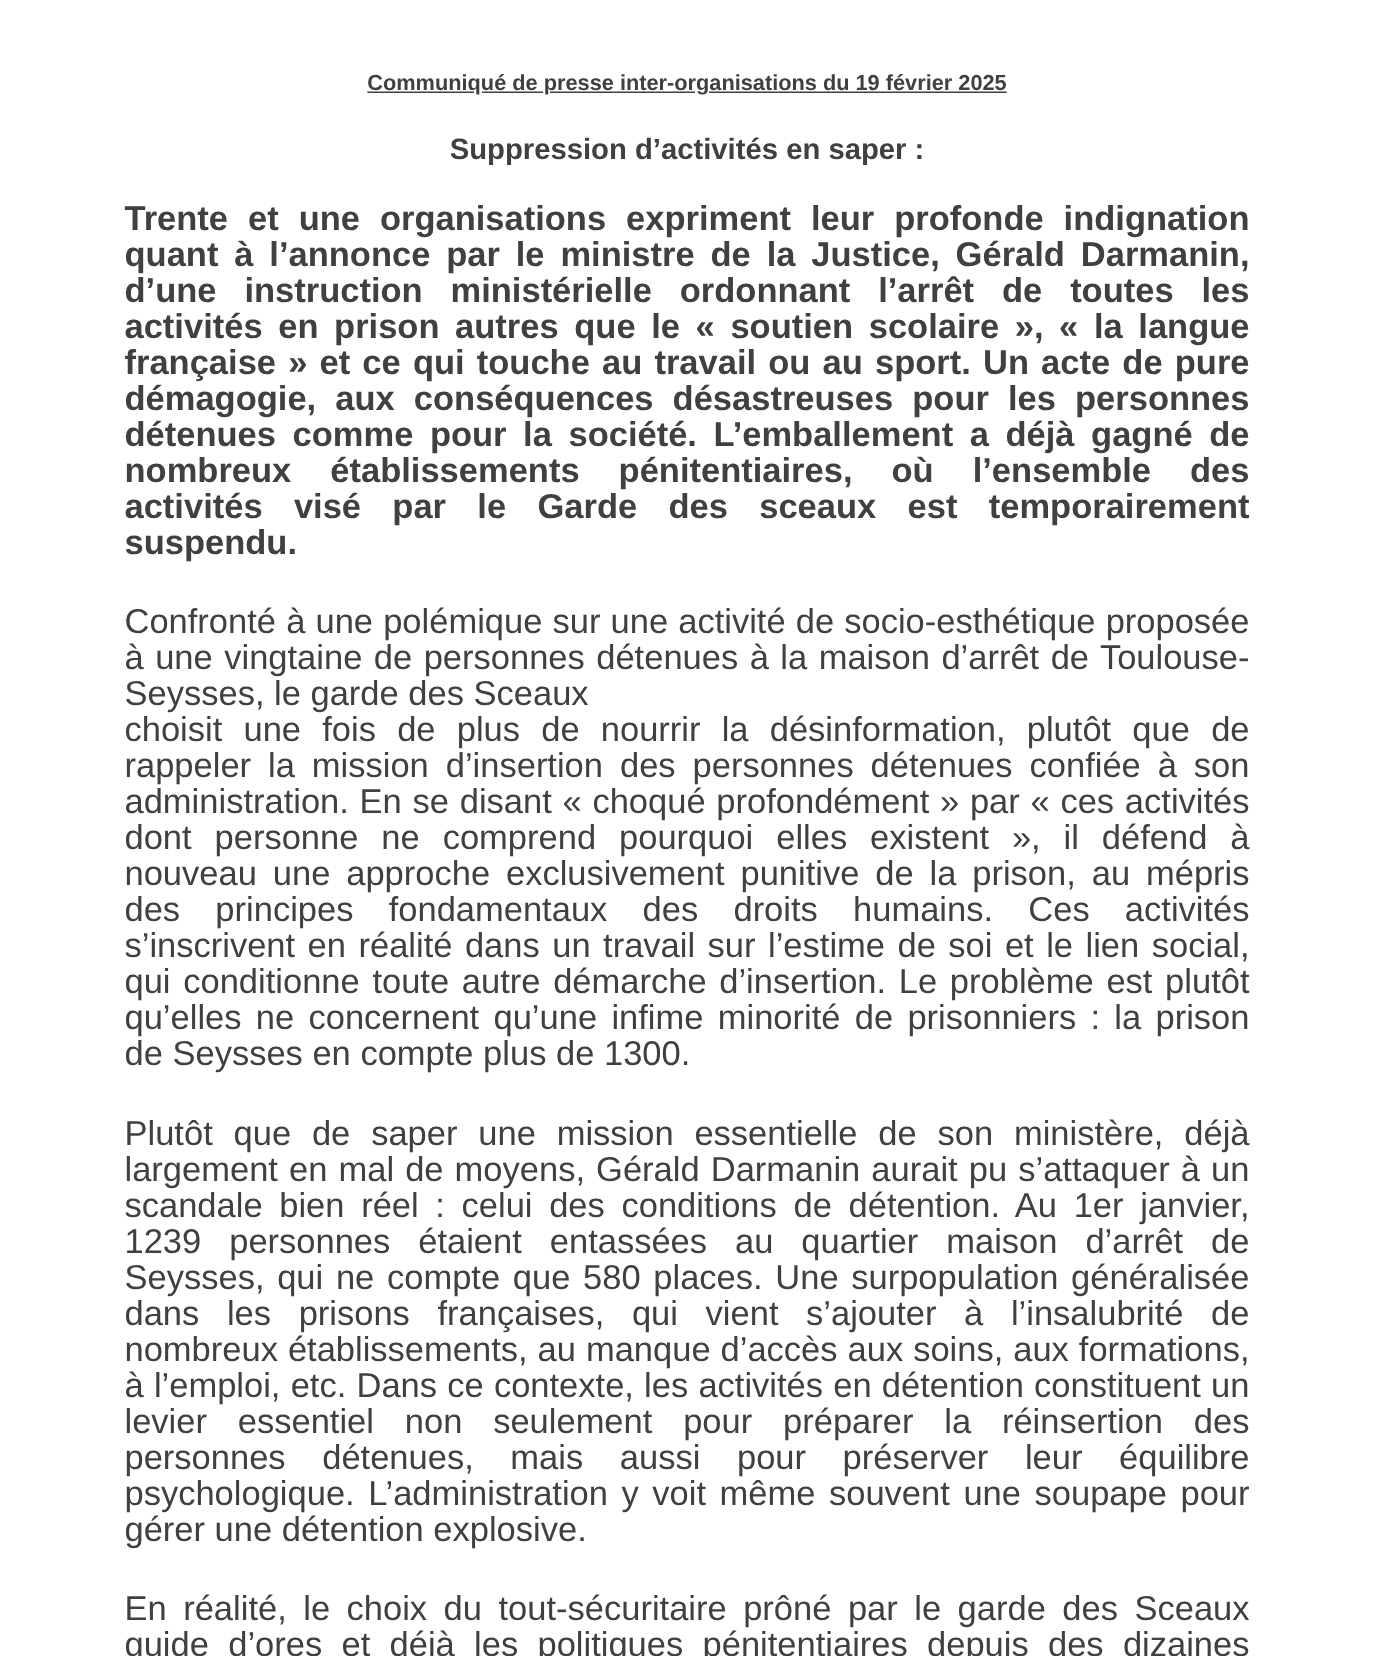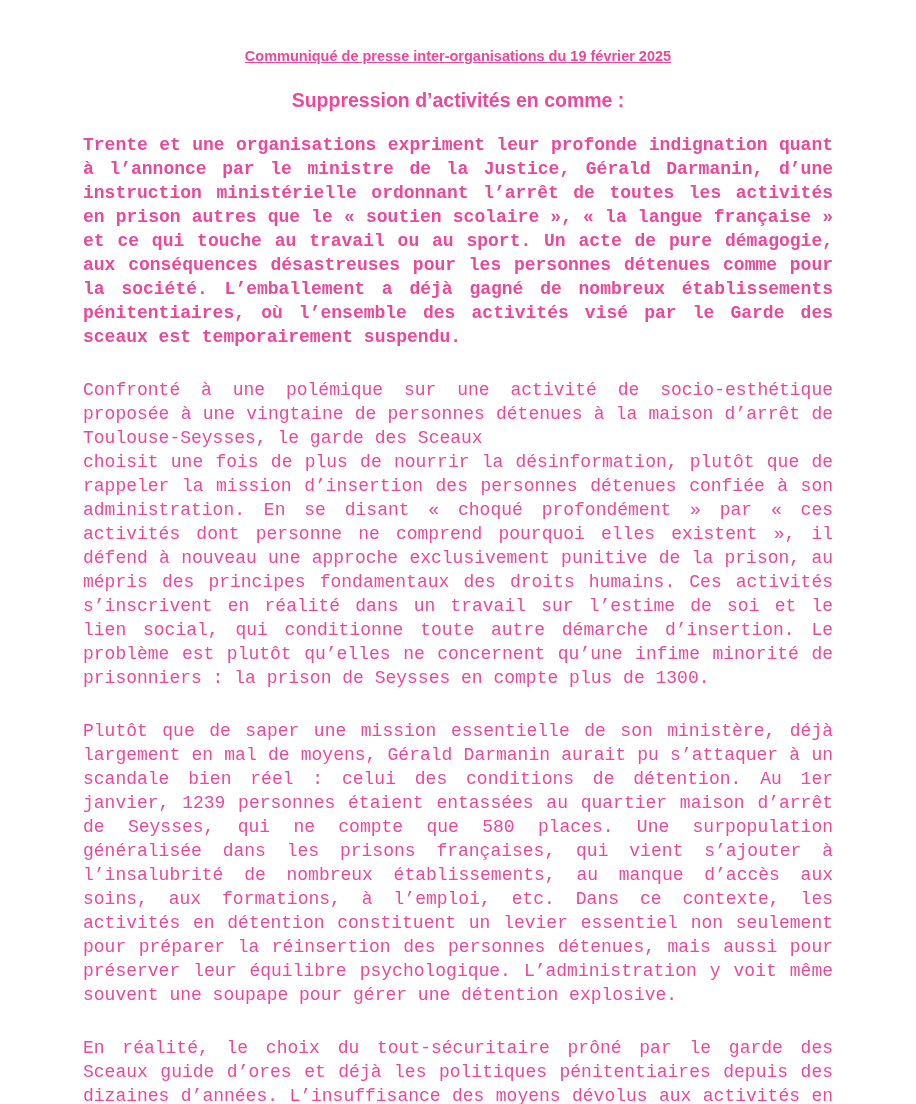--- a/index.html
+++ b/index.html
@@ -5,21 +5,21 @@
   html, body {
     margin: 0;
     padding: 0;
     background: #ffffff;
   }
   .page {
     position: relative;
     width: 916px;
     height: 1104px;
     background: #ffffff;
-    color: #ec4899;
+    color: #404040;
     font-family: "Liberation Sans", sans-serif;
     box-sizing: border-box;
     padding-top: 47px;
     overflow: hidden;
   }
   .content {
     width: 750px;
     margin: 0 auto;
   }
   .doc-header {
@@ -33,41 +33,40 @@
     text-decoration: underline;
   }
   .doc-title {
     text-align: center;
     font-size: 19.5px;
     line-height: 25px;
     font-weight: 700;
     margin: 0 0 20px 0;
   }
   .body-paragraph {
-    font-size: 18px;
+    font-size: 23px;
     line-height: 24px;
     text-align: justify;
     white-space: pre-wrap;
     margin: 2px 0 29px 0;
-    font-family: Liberation Mono, monospace;
   }
   .body-paragraph.lead {
     font-weight: 700;
   }
 </style>
 </head>
 <body>
 
 <div class="page">
   <div class="content">
 
     <p class="doc-header"><span>Communiqué de presse inter-organisations du 19 février 2025</span></p>
 
     <div class="doc-title">
-      <div>Suppression d’activités en comme :</div>
+      <div>Suppression d’activités en saper :</div>
     </div>
 
     <p class="body-paragraph lead">Trente et une organisations expriment leur profonde indignation quant à l’annonce par le ministre de la Justice, Gérald Darmanin, d’une instruction ministérielle ordonnant l’arrêt de toutes les activités en prison autres que le « soutien scolaire », « la langue française » et ce qui touche au travail ou au sport. Un acte de pure démagogie, aux conséquences désastreuses pour les personnes détenues comme pour la société. L’emballement a déjà gagné de nombreux établissements pénitentiaires, où l’ensemble des activités visé par le Garde des sceaux est temporairement suspendu.</p>
 
     <p class="body-paragraph">Confronté à une polémique sur une activité de socio-esthétique proposée à une vingtaine de personnes détenues à la maison d’arrêt de Toulouse-Seysses, le garde des Sceaux
 choisit une fois de plus de nourrir la désinformation, plutôt que de rappeler la mission d’insertion des personnes détenues confiée à son administration. En se disant « choqué profondément » par « ces activités dont personne ne comprend pourquoi elles existent », il défend à nouveau une approche exclusivement punitive de la prison, au mépris des principes fondamentaux des droits humains. Ces activités s’inscrivent en réalité dans un travail sur l’estime de soi et le lien social, qui conditionne toute autre démarche d’insertion. Le problème est plutôt qu’elles ne concernent qu’une infime minorité de prisonniers : la prison de Seysses en compte plus de 1300.</p>
 
     <p class="body-paragraph">Plutôt que de saper une mission essentielle de son ministère, déjà largement en mal de moyens, Gérald Darmanin aurait pu s’attaquer à un scandale bien réel : celui des conditions de détention. Au 1er janvier, 1239 personnes étaient entassées au quartier maison d’arrêt de Seysses, qui ne compte que 580 places. Une surpopulation généralisée dans les prisons françaises, qui vient s’ajouter à l’insalubrité de nombreux établissements, au manque d’accès aux soins, aux formations, à l’emploi, etc. Dans ce contexte, les activités en détention constituent un levier essentiel non seulement pour préparer la réinsertion des personnes détenues, mais aussi pour préserver leur équilibre psychologique. L’administration y voit même souvent une soupape pour gérer une détention explosive.</p>
 
     <p class="body-paragraph">En réalité, le choix du tout-sécuritaire prôné par le garde des Sceaux guide d’ores et déjà les politiques pénitentiaires depuis des dizaines d’années. L’insuffisance des moyens dévolus aux activités en détention reflète le manque d’une politique nationale réfléchie pour donner du sens et un véritable contenu à la peine : le temps carcéral est un impensé, un temps mort. Au détriment des personnes détenues comme de la société.</p>

